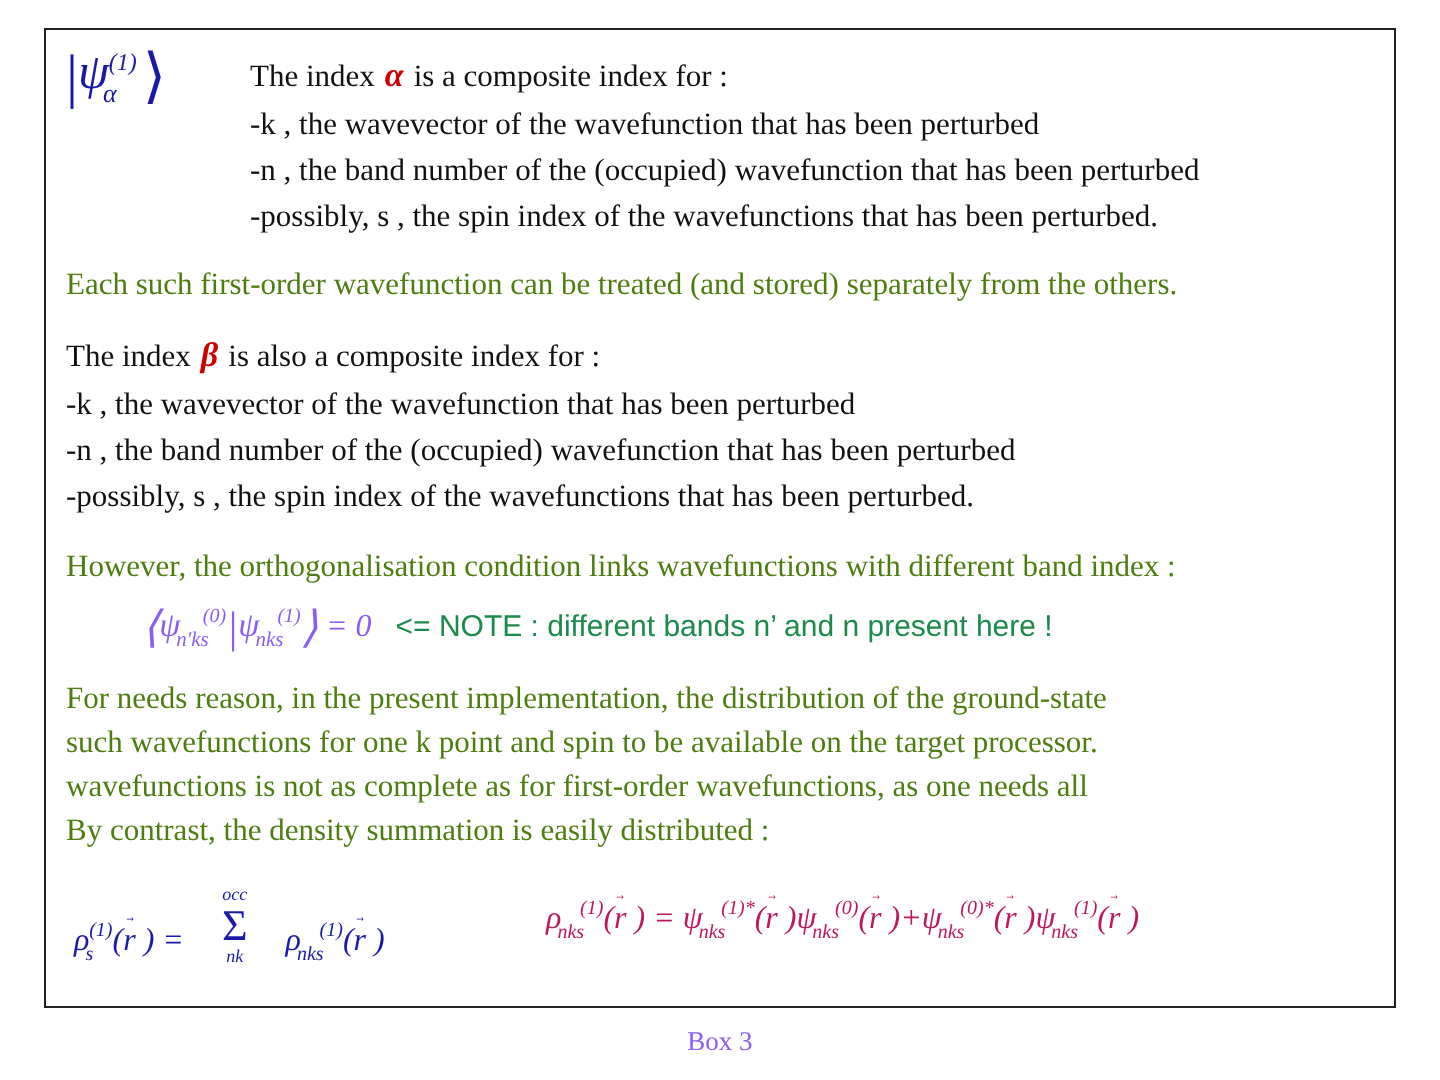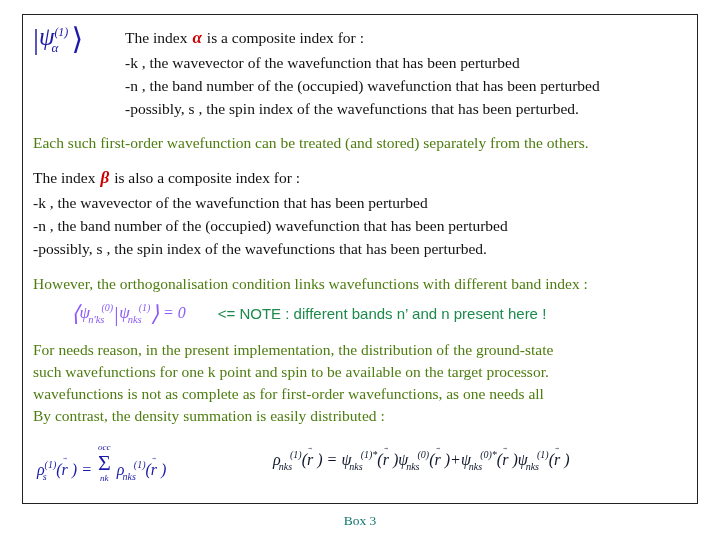--- a/index.html
+++ b/index.html
@@ -140,42 +140,42 @@
     margin-left: -3px;
   }
   .ortho-eq .eqz {
     font-size: 16px;
     margin-left: 4px;
   }
   .note {
     color: #1c8a4b;
     font-family: "Liberation Sans", sans-serif;
     font-size: 15px;
-    margin-left: 32px;
+    margin-left: 12px;
     white-space: nowrap;
   }
 
   
   .formula-row {
     position: relative;
     height: 54px;
   }
   .rho-left {
     position: absolute;
     left: 4px;
     top: 4px;
     color: #1a1aa8;
     font-style: italic;
     white-space: nowrap;
   }
   .rho-right {
     position: absolute;
     left: 240px;
     top: 10px;
-    color: #0f172a;
+    color: #be185d;
     font-style: italic;
     white-space: nowrap;
   }
   .f {
     font-size: 16px;
   }
   .f .sub {
     font-size: 10px;
     vertical-align: -5px;
     margin-left: -2px;
@@ -183,21 +183,21 @@
   .f .sup {
     font-size: 10px;
     vertical-align: 7px;
     margin-left: -2px;
   }
   .sumblock {
     display: inline-block;
     text-align: center;
     vertical-align: -6px;
     line-height: 1;
-    margin: 0 2px;
+    margin: 0 15px;
   }
   .sumblock .top {
     font-size: 9px;
     font-style: italic;
     display: block;
   }
   .sumblock .sig {
     font-size: 22px;
     display: block;
     font-style: normal;
@@ -221,21 +221,21 @@
     font-style: normal;
   }
 
   .caption {
     position: absolute;
     left: 0;
     top: 513px;
     width: 720px;
     text-align: center;
     font-size: 13.5px;
-    color: #0f766e;
+    color: #8b5cf6;
     font-family: "Liberation Serif", serif;
   }
 </style>
 </head>
 <body>
 
 <div class="slide">
   <div class="frame"></div>
 
   <div class="content">

